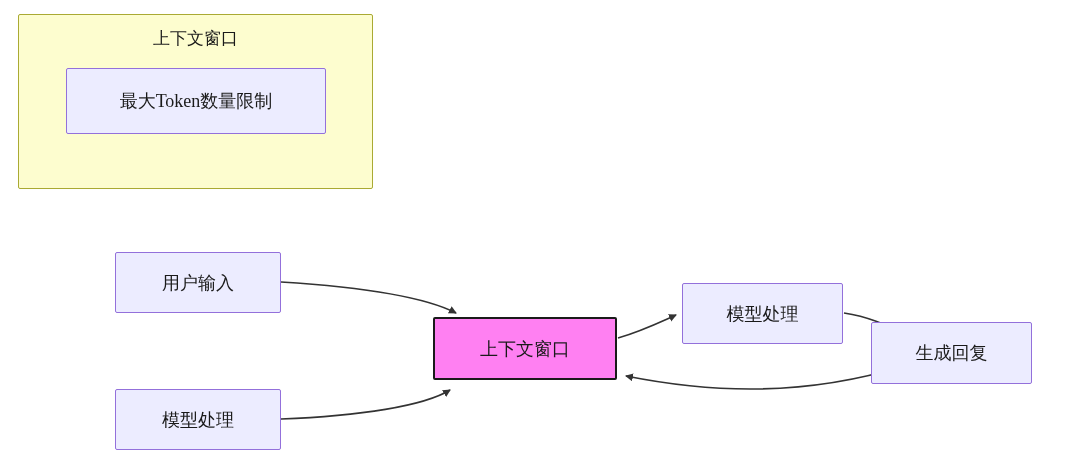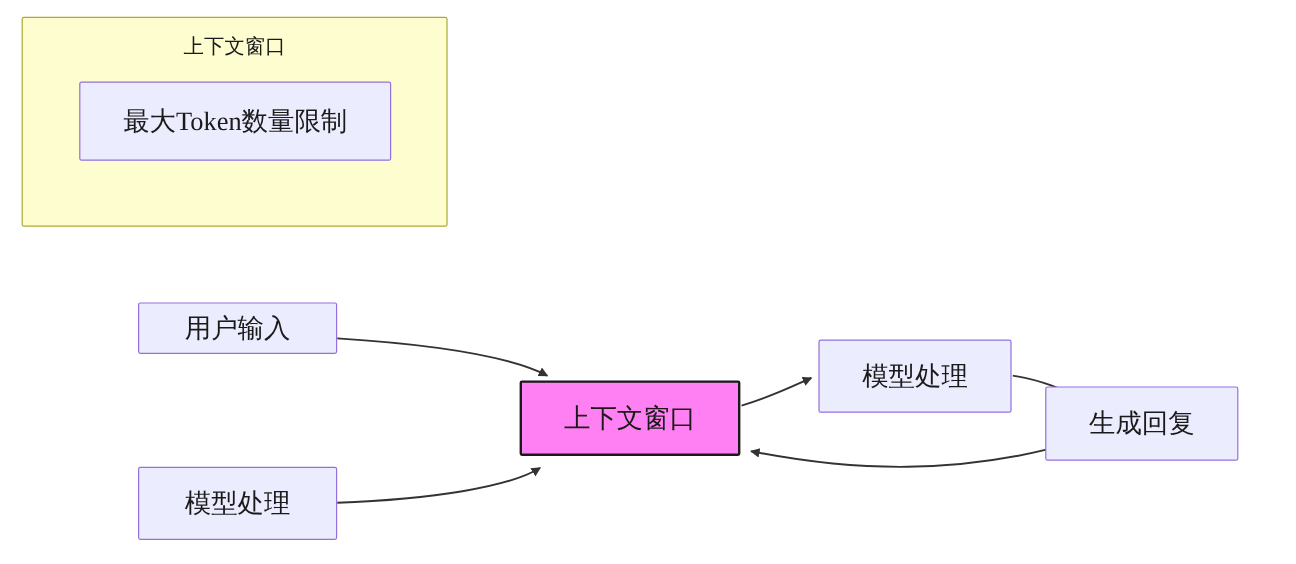--- a/index.html
+++ b/index.html
@@ -35,21 +35,21 @@
   }
   .node {
     position: absolute;
     box-sizing: border-box;
     display: flex;
     align-items: center;
     justify-content: center;
     background: var(--node-bg, #ececff);
     border: 1px solid var(--node-border, #9370db);
     border-radius: 2px;
-    font-size: 22px;
+    font-size: 18px;
     text-align: center;
   }
   .node .label {
     padding: 0 8px;
     white-space: nowrap;
   }
   .subgraph {
     position: absolute;
     left: 18px;
     top: 14px;
@@ -72,21 +72,21 @@
   .node.inner {
     left: 47px;
     top: 53px;
     width: 260px;
     height: 66px;
   }
   .node.user-input {
     left: 115px;
     top: 252px;
     width: 166px;
-    height: 43px;
+    height: 61px;
   }
   .node.history {
     left: 115px;
     top: 389px;
     width: 166px;
     height: 61px;
   }
   .node.context {
     left: 433px;
     top: 317px;

